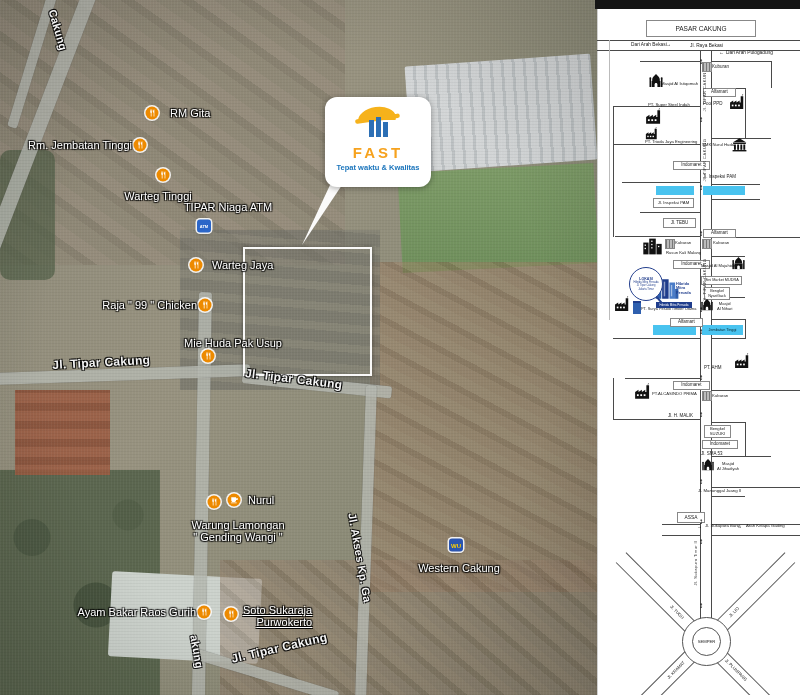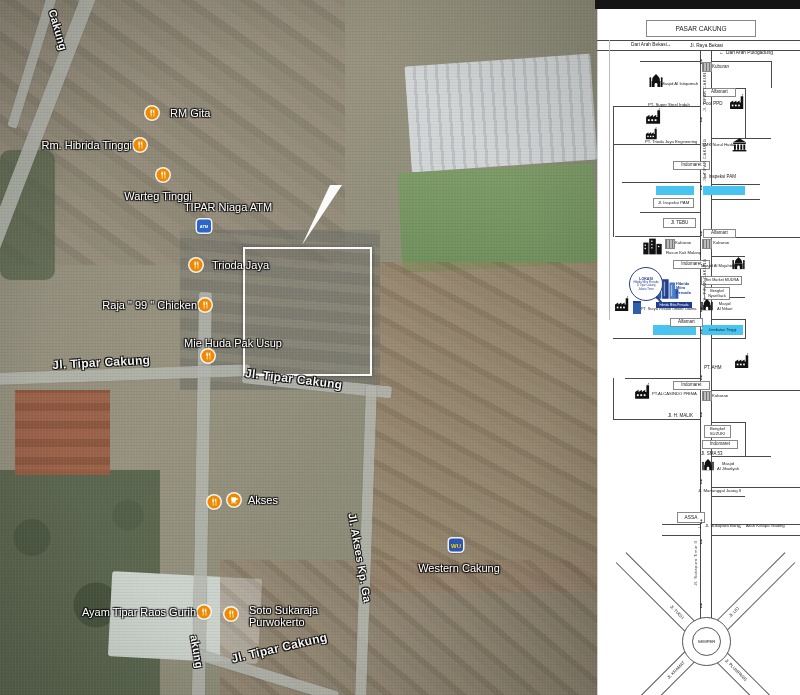--- a/index.html
+++ b/index.html
@@ -37,21 +37,21 @@
     box-shadow:0 0 1px rgba(60,60,60,.6);transform-origin:top left;}
   
   #sel-rect{position:absolute;left:243px;top:247px;width:125px;height:125px;
     border:2px solid rgba(255,255,255,.95);box-shadow:0 0 4px rgba(0,0,0,.4);}
   #connector{position:absolute;left:296px;top:183px;}
   
   .mstreet{position:absolute;color:#f4f4f4;font-weight:bold;letter-spacing:.3px;white-space:nowrap;
     text-shadow:-1px -1px 0 rgba(0,0,0,.8),1px -1px 0 rgba(0,0,0,.8),-1px 1px 0 rgba(0,0,0,.8),1px 1px 0 rgba(0,0,0,.8);
     transform-origin:left top;}
   .mpoi-label{position:absolute;color:#fff;font-size:11px;white-space:pre-line;line-height:1.1;
-    text-shadow:-1px -1px 1px rgba(0,0,0,.85),1px -1px 1px rgba(0,0,0,.85),-1px 1px 1px rgba(0,0,0,.85),1px 1px 1px rgba(0,0,0,.85);}
+    text-shadow:-1px -1px 1px rgba(0,0,0,.85),1px -1px 1px rgba(0,0,0,.85),-1px 1px 1px rgba(0,0,0,.85),1px 1px 1px rgba(0,0,0,.85);text-align:right;}
   .mpoi-ic{position:absolute;width:13px;height:13px;border-radius:50%;background:#ED8A00;
     transform:translate(-50%,-50%);display:flex;align-items:center;justify-content:center;
     box-shadow:0 0 0 1.5px rgba(255,255,255,.9),0 1px 2px rgba(0,0,0,.5);}
   .mpoi-ic svg{width:11px;height:11px;}
   .badge{position:absolute;width:14px;height:13px;border-radius:3px;transform:translate(-50%,-50%);
     display:flex;align-items:center;justify-content:center;font-weight:bold;
     box-shadow:0 0 0 1.5px rgba(255,255,255,.9),0 1px 2px rgba(0,0,0,.5);}
   .badge.atm{background:#2B66C8;color:#fff;font-size:4px;}
   .badge.wu{background:#2B55B0;color:#FFD200;font-size:6px;}
   
@@ -175,89 +175,103 @@
     <div class="road" style="left:196px;top:648px;width:150px;height:11px;transform:rotate(17deg);"></div>
     <div class="road" style="left:48px;top:-8px;width:10px;height:140px;transform:rotate(17deg);"></div>
 
     <div class="grain"></div>
 
     <div id="sel-rect"></div>
     <svg id="connector" width="48" height="66">
       <polygon points="34,2 46,2 6,62" fill="#ffffff" opacity="0.96"></polygon>
     </svg>
 
+    <div id="callout">
+      <svg class="fast-logo" width="64" height="40" viewBox="0 0 64 40">
+        <ellipse cx="31" cy="16" rx="19" ry="12" fill="#F6B21B" transform="rotate(-8 31 16)"></ellipse>
+        <rect x="8" y="17" width="48" height="14" fill="#ffffff"></rect>
+        <rect x="9" y="13.5" width="45" height="4.5" rx="2.2" fill="#F6B21B" transform="rotate(-8 31 16)"></rect>
+        <rect x="23" y="17" width="5" height="17" fill="#2C6FB5"></rect>
+        <rect x="30" y="14" width="5" height="20" fill="#2C6FB5"></rect>
+        <rect x="37" y="19" width="5" height="15" fill="#2C6FB5"></rect>
+      </svg>
+      <div class="fast-word">FAST</div>
+      <div class="fast-tag">Tepat waktu &amp; Kwalitas</div>
+    </div>
   <div class="mstreet" style="left: 52px; top: 358px; font-size: 12px; transform: rotate(-3deg);">Jl. Tipar Cakung</div>
       <div class="mstreet" style="left: 246px; top: 366px; font-size: 12px; transform: rotate(7deg);">Jl. Tipar Cakung</div>
       <div class="mstreet" style="left: 230px; top: 652px; font-size: 12px; transform: rotate(-13deg);">Jl. Tipar Cakung</div>
       <div class="mstreet" style="left: 58px; top: 8px; font-size: 11px; transform: rotate(74deg);">Cakung</div>
       <div class="mstreet" style="left: 200px; top: 634px; font-size: 11px; transform: rotate(80deg);">akung</div>
       <div class="mstreet" style="left: 358px; top: 512px; font-size: 11px; transform: rotate(80deg);">Jl. Akses Kp. Ga</div>
       <div class="mpoi-ic" style="left: 152px; top: 113px;">
         <svg viewBox="0 0 16 16">
           <use href="#i-food"></use>
         </svg>
       </div>
       <div class="mpoi-label" style="left: 170px; top: 107px;">RM Gita</div>
       <div class="mpoi-ic" style="left: 140px; top: 145px;">
         <svg viewBox="0 0 16 16">
           <use href="#i-food"></use>
         </svg>
       </div>
-      <div class="mpoi-label" style="left: 132px; top: 139px; transform: translateX(-100%); text-align: right;">Rm. Hibrida Tinggi</div>
+      <div class="mpoi-label" style="left: 132px; top: 139px; transform: translateX(-100%); text-align: right;">Rm. Jembatan Tinggi</div>
       <div class="mpoi-ic" style="left: 163px; top: 175px;">
         <svg viewBox="0 0 16 16">
           <use href="#i-food"></use>
         </svg>
       </div>
       <div class="mpoi-label" style="left: 158px; top: 190px; transform: translateX(-50%); text-align: center;">Warteg Tinggi</div>
       <div class="badge atm" style="left: 204px; top: 226px;">ATM</div>
       <div class="mpoi-label" style="left: 228px; top: 201px; transform: translateX(-50%); text-align: center;">TIPAR Niaga ATM</div>
       <div class="mpoi-ic" style="left: 196px; top: 265px;">
         <svg viewBox="0 0 16 16">
           <use href="#i-food"></use>
         </svg>
       </div>
-      <div class="mpoi-label" style="left: 212px; top: 259px;">Trioda Jaya</div>
+      <div class="mpoi-label" style="left: 212px; top: 259px;">Warteg Jaya</div>
       <div class="mpoi-ic" style="left: 205px; top: 305px;">
         <svg viewBox="0 0 16 16">
           <use href="#i-food"></use>
         </svg>
       </div>
       <div class="mpoi-label" style="left: 197px; top: 299px; transform: translateX(-100%); text-align: right;">Raja " 99 " Chicken</div>
       <div class="mpoi-ic" style="left: 208px; top: 356px;">
         <svg viewBox="0 0 16 16">
           <use href="#i-food"></use>
         </svg>
       </div>
       <div class="mpoi-label" style="left: 233px; top: 337px; transform: translateX(-50%); text-align: center;">Mie Huda Pak Usup</div>
       <div class="mpoi-ic" style="left: 214px; top: 502px;">
         <svg viewBox="0 0 16 16">
           <use href="#i-food"></use>
         </svg>
       </div>
+      <div class="mpoi-label" style="left: 238px; top: 519px; transform: translateX(-50%); text-align: center;">Warung Lamongan
+" Gending Wangi "</div>
       <div class="mpoi-ic" style="left: 234px; top: 500px;">
         <svg viewBox="0 0 16 16">
           <use href="#i-coffee"></use>
         </svg>
       </div>
-      <div class="mpoi-label" style="left: 248px; top: 494px;">Akses</div>
+      <div class="mpoi-label" style="left: 248px; top: 494px;">Nurul</div>
       <div class="badge wu" style="left: 456px; top: 545px;">WU</div>
       <div class="mpoi-label" style="left: 459px; top: 562px; transform: translateX(-50%); text-align: center;">Western Cakung</div>
       <div class="mpoi-ic" style="left: 204px; top: 612px;">
         <svg viewBox="0 0 16 16">
           <use href="#i-food"></use>
         </svg>
       </div>
-      <div class="mpoi-label" style="left: 196px; top: 606px; transform: translateX(-100%); text-align: right;">Ayam Tipar Raos Gurih</div>
+      <div class="mpoi-label" style="left: 196px; top: 606px; transform: translateX(-100%); text-align: right;">Ayam Bakar Raos Gurih</div>
       <div class="mpoi-ic" style="left: 231px; top: 614px;">
         <svg viewBox="0 0 16 16">
           <use href="#i-food"></use>
         </svg>
       </div>
-      <div class="mpoi-label" style="left: 249px; top: 604px;">Soto Sukaraja
+      <div class="mpoi-label" style="left: 243px; top: 604px; text-decoration: underline;">Soto Sukaraja
 Purwokerto</div>
     </div>
 
   <div id="panel"></div>
   <div id="panel-strip"></div>
 
   <div class="rb-band" style="left:602px;top:595.5px;transform:rotate(45deg);"></div>
   <div class="rb-band" style="left:679px;top:595.5px;transform:rotate(-45deg);"></div>
   <div class="rb-band" style="left:602px;top:671.5px;transform:rotate(-45deg);"></div>
   <div class="rb-band" style="left:679px;top:671.5px;transform:rotate(45deg);"></div>

